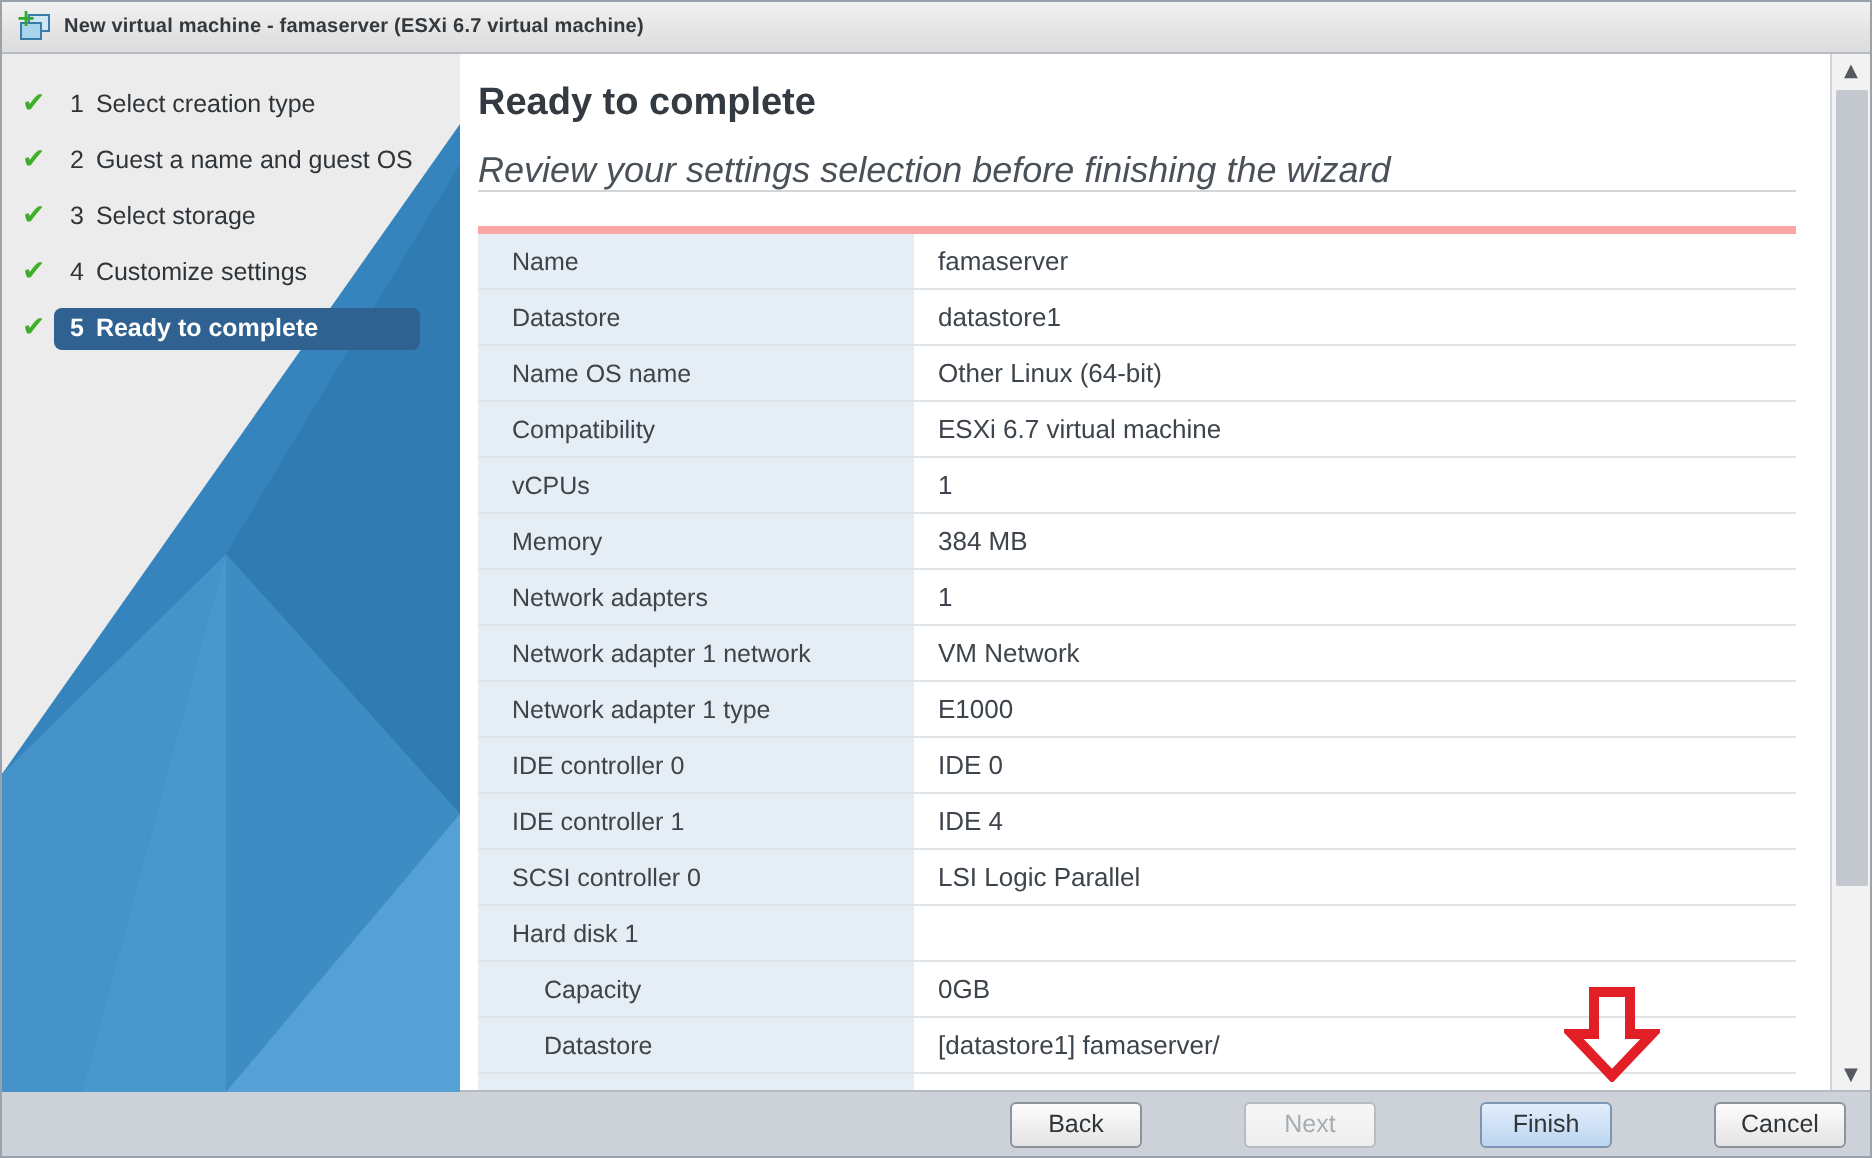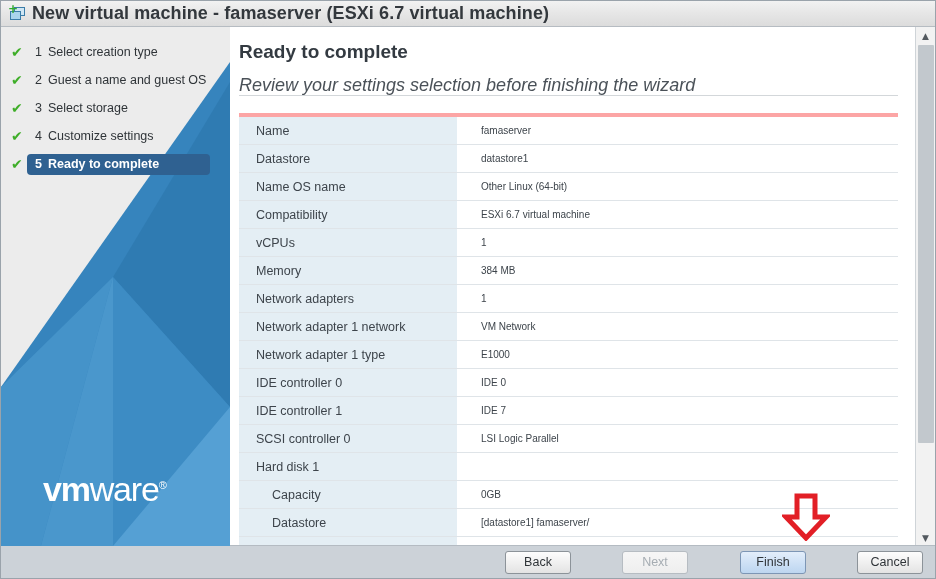--- a/index.html
+++ b/index.html
@@ -56,21 +56,21 @@
     position: absolute;
     left: 0px; top: 0px;
     width: 9px; height: 9px;
     color: #2faa2f;
     font-size: 12px;
     line-height: 8px;
     font-weight: bold;
     font-family: "DejaVu Sans", sans-serif;
   }
   .titlebar-text {
-    font-size: 18px;
+    font-size: 10px;
     font-weight: bold;
     color: #33383d;
     letter-spacing: 0.1px;
     white-space: nowrap;
   }
 
   
   .sidebar {
     position: absolute;
     left: 0; top: 26px;
@@ -200,22 +200,22 @@
     font-size: 12.5px;
     color: #3d444b;
   }
   .row.sub .cell-label { padding-left: 33px; }
   .cell-value {
     flex: 1;
     background: #ffffff;
     box-sizing: border-box;
     display: flex;
     align-items: center;
-    padding-left: 24px;
-    font-size: 10px;
+    padding-left: 12px;
+    font-size: 13px;
     color: #3d444b;
   }
 
   
   .scrollbar {
     position: absolute;
     right: 0; top: 26px;
     width: 20px;
     height: 519px;
     background: #f2f2f2;
@@ -357,23 +357,20 @@
       </div>
       <div class="step active">
         <span class="check">✔</span>
         <span class="step-pill">
           <span class="step-num">5</span>
           <span>Ready to complete</span>
         </span>
       </div>
     </div>
 
-    <div class="vmlogo">
-      <span class="vm">vm</span><span>ware</span><span class="reg">®</span>
-    </div>
   </div>
 
   <div class="content">
     <div class="page-title">Ready to complete</div>
     <div class="page-sub">Review your settings selection before finishing the wizard</div>
     <div class="divider"></div>
 
     <div class="table" id="summary-table">
         <div class="row">
           <div class="cell-label">Name</div>
@@ -410,21 +407,21 @@
         <div class="row">
           <div class="cell-label">Network adapter 1 type</div>
           <div class="cell-value">E1000</div>
         </div>
         <div class="row">
           <div class="cell-label">IDE controller 0</div>
           <div class="cell-value">IDE 0</div>
         </div>
         <div class="row">
           <div class="cell-label">IDE controller 1</div>
-          <div class="cell-value">IDE 7</div>
+          <div class="cell-value">IDE 4</div>
         </div>
         <div class="row">
           <div class="cell-label">SCSI controller 0</div>
           <div class="cell-value">LSI Logic Parallel</div>
         </div>
         <div class="row">
           <div class="cell-label">Hard disk 1</div>
           <div class="cell-value"></div>
         </div>
         <div class="row sub">

